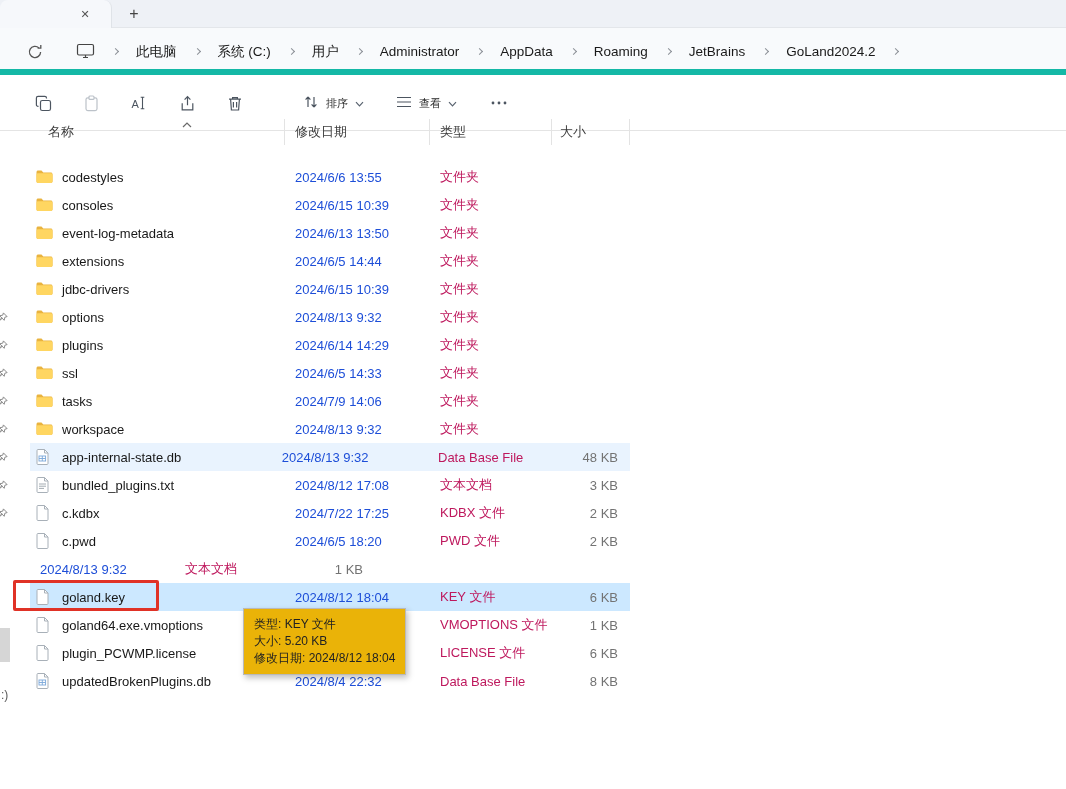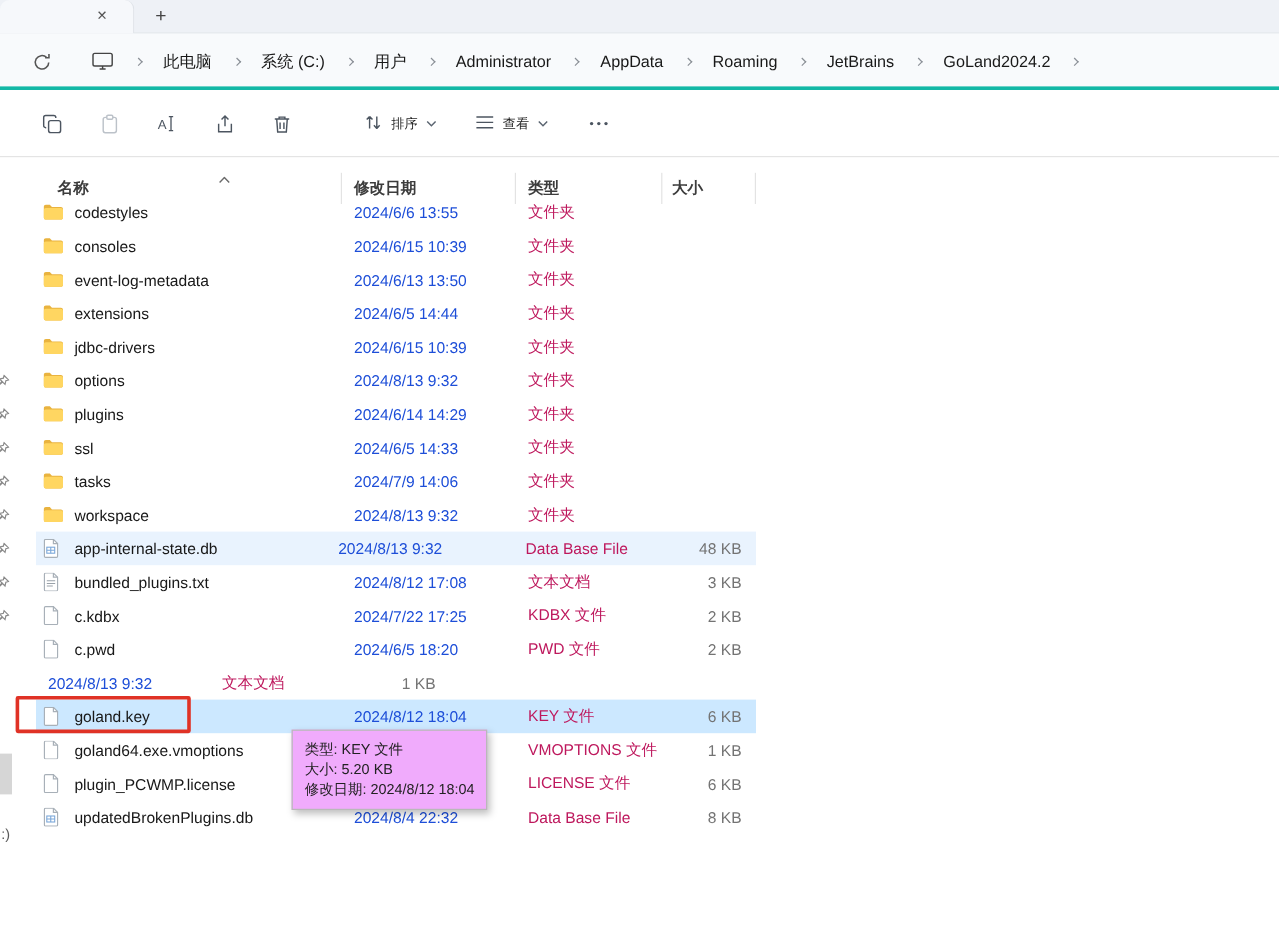--- a/index.html
+++ b/index.html
@@ -7,37 +7,37 @@
     font-family:"Liberation Sans","DejaVu Sans",sans-serif; color:#1f1f1f; }
   .window { position:relative; width:1066px; height:789px; background:#fff; }
 
   
   .tabbar { position:absolute; top:0; left:0; right:0; height:28px; background:#eef1f6; border-bottom:1px solid #e3e6ea; }
   .tab { position:absolute; left:0; top:0; width:112px; height:28px; background:#f6f8fb; border-right:1px solid #dfe3e8; border-radius:8px 8px 0 0; }
   .tab-close { position:absolute; right:18px; top:6px; width:16px; height:16px; font-size:11px; line-height:16px; text-align:center; color:#555; border-radius:3px; cursor:pointer; }
   .newtab { position:absolute; left:123px; top:4px; width:22px; height:22px; font-size:16px; line-height:20px; text-align:center; color:#444; border-radius:4px; cursor:pointer; }
 
   
-  .addressbar { position:absolute; top:28px; left:0; right:0; height:47px; background:#f8fafc; border-bottom:3px solid #14b8a6; }
+  .addressbar { position:absolute; top:28px; left:0; right:0; height:47px; background:#f8fafc; border-bottom:6px solid #14b8a6; }
   .refresh-btn { position:absolute; left:24px; top:14px; width:22px; height:22px; border:none; background:transparent; cursor:pointer; }
   .pc-icon { position:absolute; left:76px; top:15px; }
   .breadcrumb { position:absolute; left:102px; top:0; height:47px; display:flex; align-items:center; }
   .crumb { font-size:13.5px; color:#191919; padding:5px 7px; border-radius:4px; cursor:pointer; white-space:nowrap; }
   .crumb-chev { display:inline-block; width:5px; height:5px; border-top:1.4px solid #8a8f96; border-right:1.4px solid #8a8f96; transform:rotate(45deg); margin:0 11px; }
 
   
   .toolbar { position:absolute; top:76px; left:0; right:0; height:55px; background:#fff; border-bottom:1px solid #e4e4e4; display:flex; align-items:center; padding-left:28px; }
   .tool-btn { width:30px; height:30px; display:flex; align-items:center; justify-content:center; margin-right:18px; border-radius:4px; cursor:pointer; background:transparent; border:none; }
   .dd-btn { display:flex; align-items:center; gap:7px; font-size:11px; color:#1f1f1f; padding:6px 9px; border-radius:4px; cursor:pointer; background:transparent; border:none; }
   .dd-sort { margin-left:26px; }
   .dd-view { margin-left:14px; }
   .more-btn { margin-left:18px; }
 
   
-  .listheader { position:absolute; top:144px; left:30px; display:flex; height:26px; font-size:13px; color:#3c3c3c;font-weight:bold; }
+  .listheader { position:absolute; top:119px; left:30px; display:flex; height:26px; font-size:13px; color:#3c3c3c; }
   .hcell { display:flex; align-items:center; border-right:1px solid #e3e3e3; height:26px; cursor:pointer; }
   .h-name { width:255px; padding-left:18px; }
   .h-date { width:145px; padding-left:10px; }
   .h-type { width:122px; padding-left:10px; }
   .h-size { width:78px; padding-left:8px; }
   .sort-caret { position:absolute; left:152px; top:-3px; }
 
   
   .filelist { position:absolute; top:163px; left:30px; width:600px; }
   .row { position:relative; display:flex; height:28px; align-items:center; font-size:13px; cursor:pointer; }
@@ -45,21 +45,21 @@
   .row.selected { background:var(--sel,#cce8ff); }
   .cell { white-space:nowrap; overflow:hidden; }
   .cell.name { width:255px; display:flex; align-items:center; padding-left:6px; color:#181818; }
   .ficon { display:inline-flex; width:18px; margin-right:8px; }
   .cell.date { width:145px; padding-left:10px; color:#1d4ed8; }
   .cell.type { width:122px; padding-left:10px; color:#be185d; }
   .cell.size { width:78px; text-align:right; padding-right:12px; color:#737373; }
 
   
   .red-annotation { position:absolute; left:13px; top:580px; width:146px; height:31px; border:3px solid var(--annot,#e03226); border-radius:2px; pointer-events:none; z-index:6; }
-  .tooltip { position:absolute; left:243px; top:608px; z-index:7; background:#f0abfc; border:1px solid #b9b9b9; box-shadow:2px 3px 6px rgba(0,0,0,.25); padding:7px 10px; font-size:12px; line-height:17px; color:#222; white-space:nowrap; }
+  .tooltip { position:absolute; left:243px; top:608px; z-index:7; background:#eab308; border:1px solid #b9b9b9; box-shadow:2px 3px 6px rgba(0,0,0,.25); padding:7px 10px; font-size:12px; line-height:17px; color:#222; white-space:nowrap; }
 
   
   .pin-strip { position:absolute; left:-3px; top:303px; width:12px; z-index:2; }
   .pin { height:28px; display:flex; align-items:center; }
   .scroll-thumb { position:absolute; left:0; top:628px; width:10px; height:34px; background:#d6d6d6; }
   .smiley { position:absolute; left:1px; top:688px; font-size:12px; color:#5a5a5a; }
 </style>
 </head>
 <body>
 

